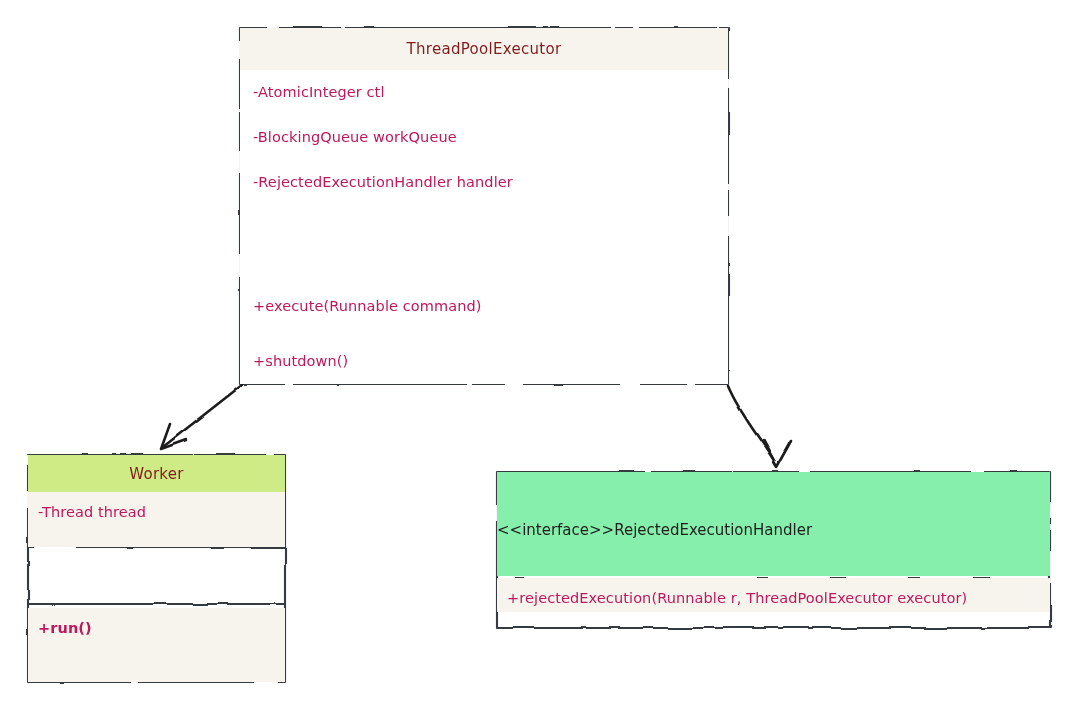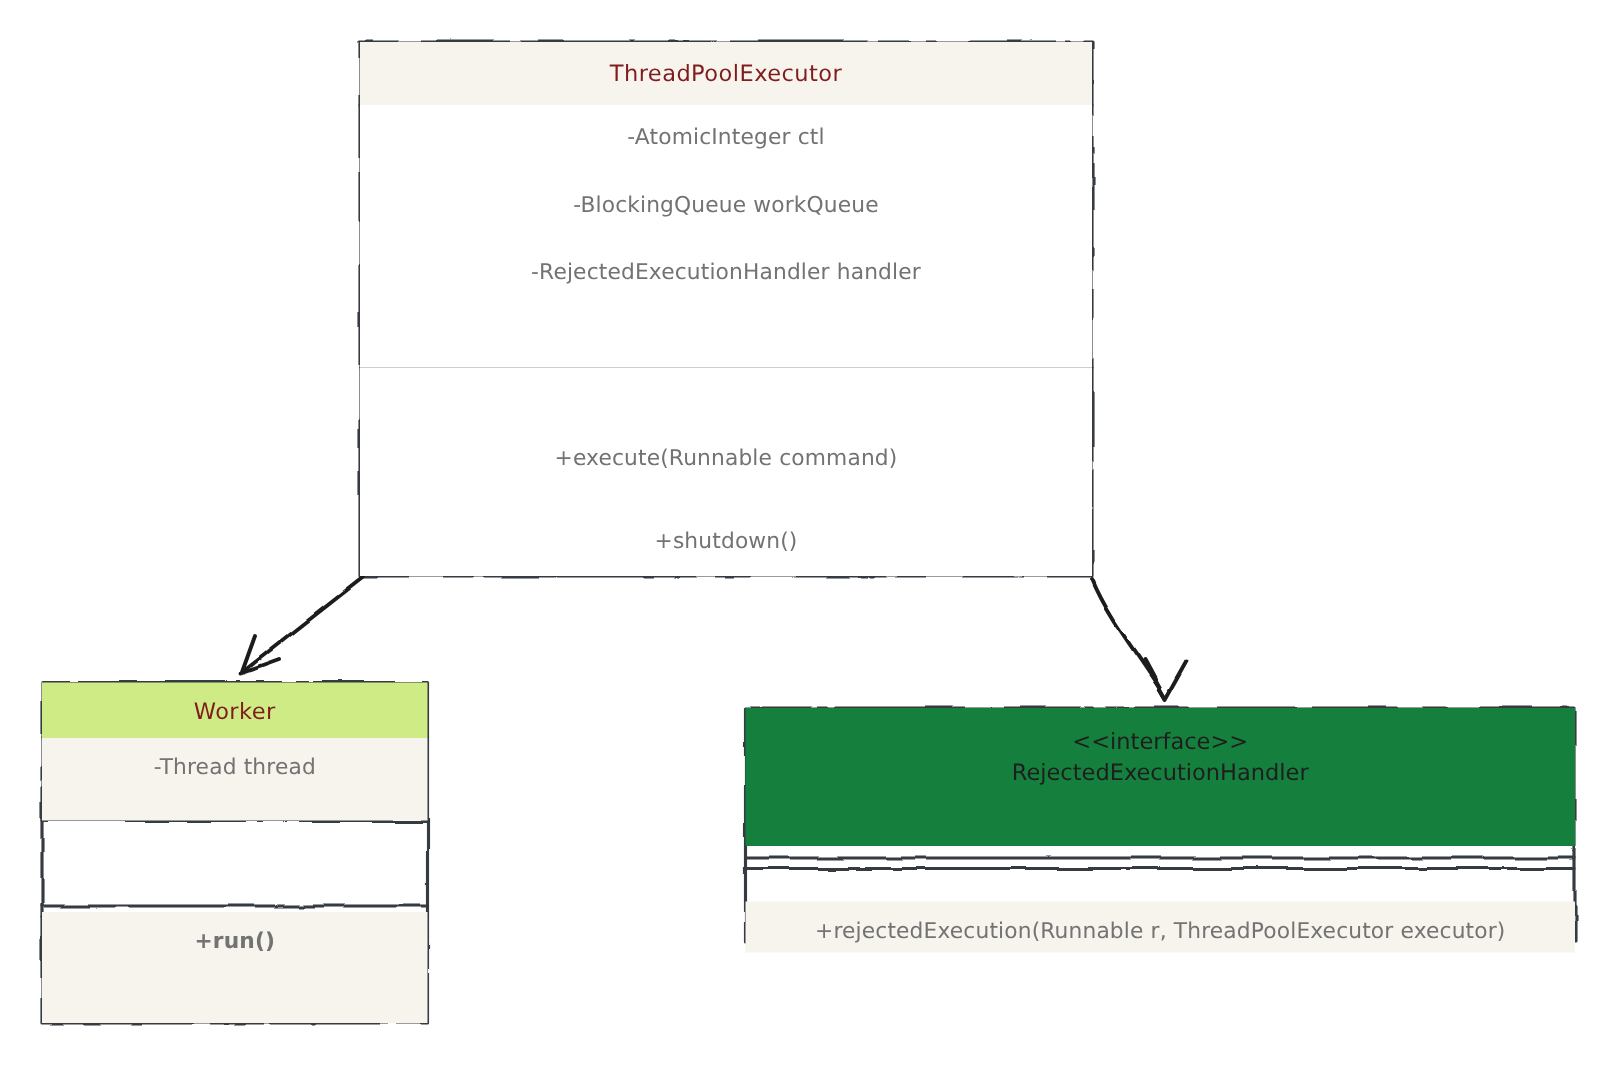--- a/index.html
+++ b/index.html
@@ -113,55 +113,53 @@
   #reh-box {
     left: 497px;
     top: 472px;
     width: 553px;
     height: 156px;
   }
   #reh-header {
     position: absolute;
     left: 0; top: 0;
     width: 100%;
-    height: 92px;
-    background: #15803d;
+    height: 104px;
+    background: #86efac;
     display: flex;
-    flex-direction: column;
+    flex-direction: row;
     align-items: center;
     padding-top: 12px;
     box-sizing: border-box;
   }
   #reh-methods {
     position: absolute;
     left: 0; top: 106px;
     width: 100%;
     height: 34px;
     background: #f7f4ed;
     padding: 12px 10px 0 10px;
     box-sizing: border-box;
-    margin-top: 23px;
   }
 
   .cls-title {
     font-size: 15px;
     color: #7f1d1d;
     letter-spacing: 0.3px;
   }
   .stereotype {
     font-size: 15px;
     color: #1e1e1e;
     line-height: 21px;
   }
   .member {
     font-size: 14.5px;
-    color: #737373;
+    color: #be185d;
     white-space: nowrap;
     letter-spacing: 0.1px;
-    text-align: center;
   }
   #tpe-attrs .member { margin-bottom: 29px; }
   #tpe-methods .member { margin-bottom: 29px; margin-top: 39px; }
 </style>
 </head>
 <body>
 
 <svg id="diagram-canvas" viewBox="0 0 1080 716" xmlns="http://www.w3.org/2000/svg">
   <defs>
     <filter id="rough" x="-5%" y="-5%" width="110%" height="110%">

